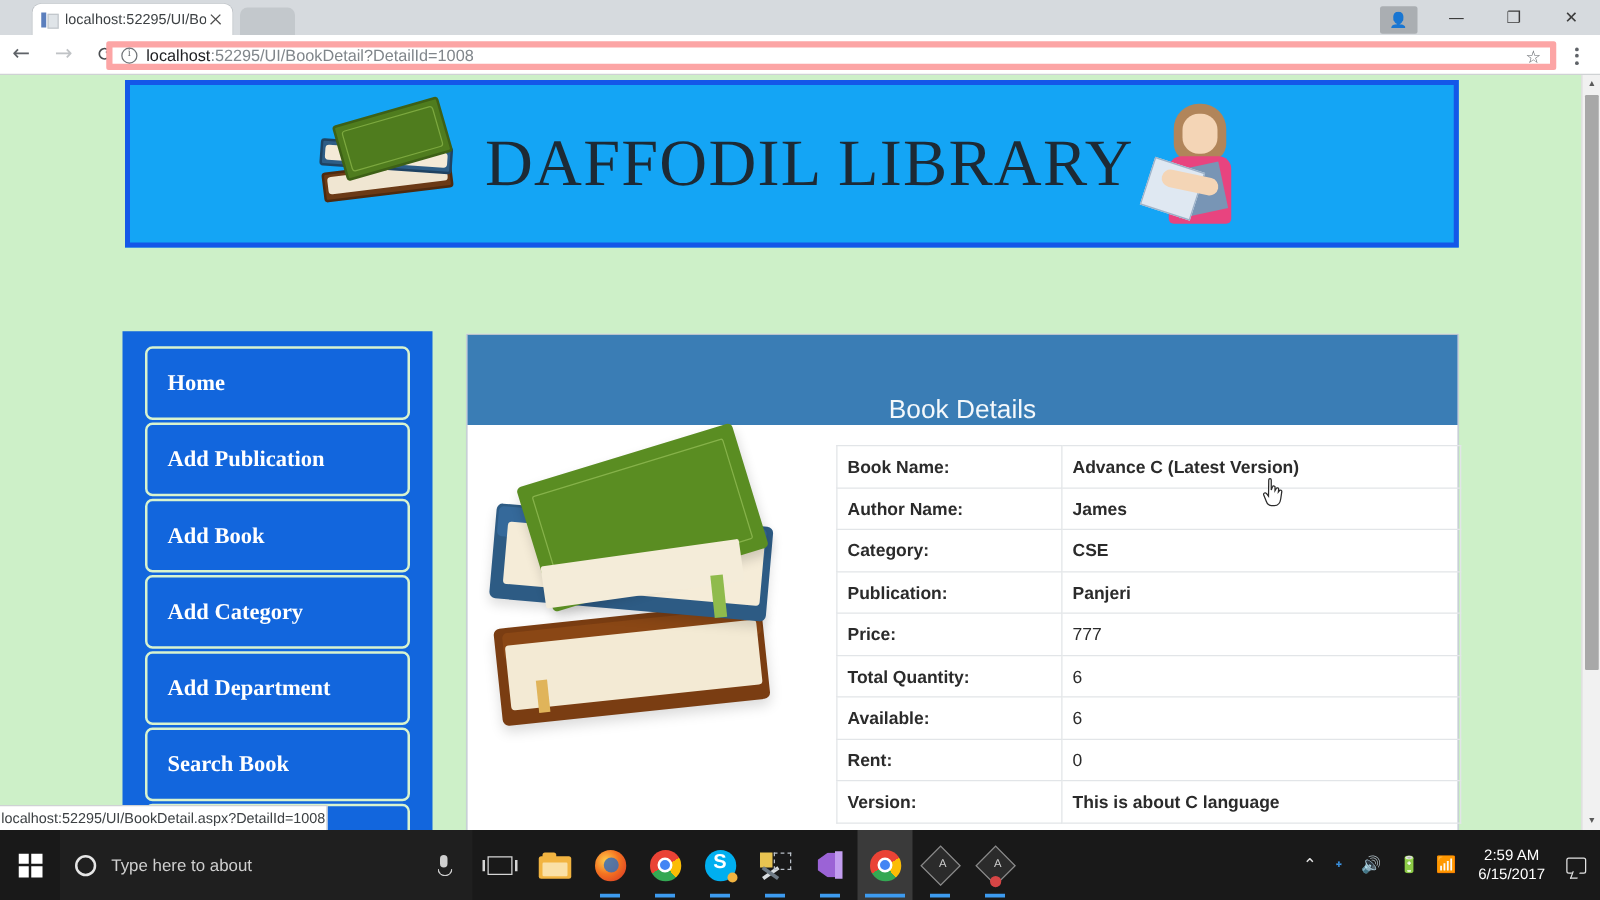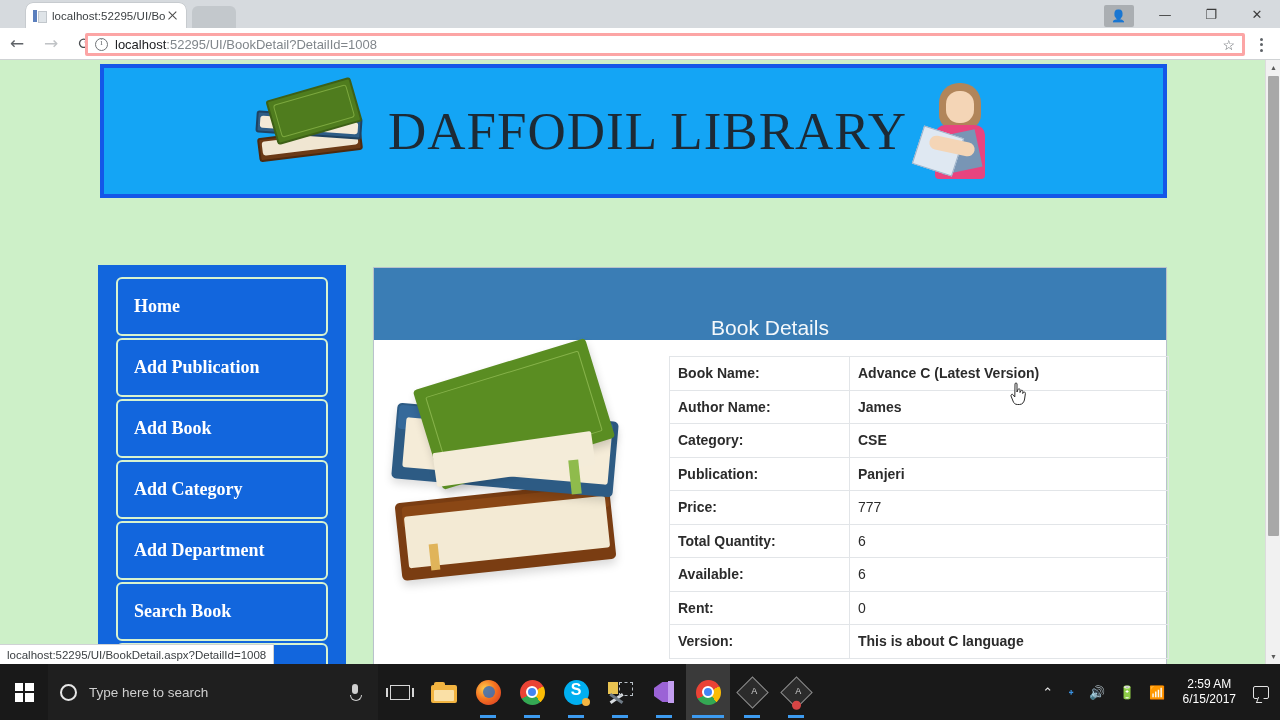--- a/index.html
+++ b/index.html
@@ -66,21 +66,21 @@
     background:#ffffff; border-bottom:1px solid #cfd2d4;
     display:flex; align-items:center;
   }
   .nav-btn { width:34px; height:32px; display:flex; align-items:center; justify-content:center; cursor:pointer; }
   .nav-glyph { font-size:17px; color:#5f6368; line-height:1; font-family:"DejaVu Sans", sans-serif; }
   .nav-glyph.dim { color:#c0c3c6; }
   .nav-glyph.reload { font-size:16px; color:#4a4d50; }
 
   .omnibox {
     position:absolute; left:85px; top:33px; width:1160px; height:23px;
-    background:#ffffff; border:3px solid #fca5a5; border-radius:2px;
+    background:#ffffff; border:5px solid #fca5a5; border-radius:2px;
     display:flex; align-items:center; padding:0 7px;
   }
   .info-icon {
     width:13px; height:13px; border:1.2px solid #6f7377; border-radius:50%;
     margin-right:7px; flex:0 0 13px; position:relative;
   }
   .info-icon::after {
     content:"i"; position:absolute; left:0; right:0; top:-2px;
     text-align:center; font-size:9px; color:#6f7377; font-family:"Liberation Serif", serif;
   }
@@ -187,21 +187,21 @@
   .pg-scrollbar { position:absolute; right:0; top:60px; width:15px; height:604px; background:#f1f1f1; border-left:1px solid #dcdcdc; }
   .pg-sb-up, .pg-sb-down { position:absolute; left:0; width:15px; height:15px; display:flex; align-items:center; justify-content:center; font-size:7px; color:#5a5a5a; cursor:pointer;}
   .pg-sb-up { top:0; }
   .pg-sb-down { bottom:0; }
   .pg-sb-thumb { position:absolute; left:2px; top:16px; width:11px; height:460px; background:#a8a8a8; border-radius:1px; cursor:pointer;}
 
   
   .status-bubble {
     position:absolute; left:0; bottom:0; height:20px; max-width:460px;
     background:#ffffff; border:1px solid #cfd2d4; border-left:none; border-bottom:none;
-    display:flex; align-items:center; padding:0 7px;
+    display:flex; align-items:center; padding:0 1px;
     font-size:11.5px; color:#3c4043; white-space:nowrap;
     z-index:10;
   }
 
   
   .taskbar {
     position:absolute; left:0; bottom:0; width:1280px; height:56px;
     background:#191919; display:flex; align-items:center;
   }
   .start-btn { width:48px; height:56px; display:flex; align-items:center; justify-content:center; cursor:pointer; }
@@ -467,21 +467,21 @@
   <div class="start-btn">
     <span class="win-logo">
         <i></i>
         <i></i>
         <i></i>
         <i></i>
       </span>
   </div>
   <div class="search-box">
     <span class="search-ring"></span>
-    <span class="search-text">Type here to search</span>
+    <span class="search-text">Type here to about</span>
     <span class="mic-icon"></span>
   </div>
   <div class="taskview">
       <span class="tv-glyph"></span>
     </div>
 
   <div class="tb-apps">
     <div class="tb-app">
         <span class="ic-explorer">
           <span class="ic-exp-in"></span>

